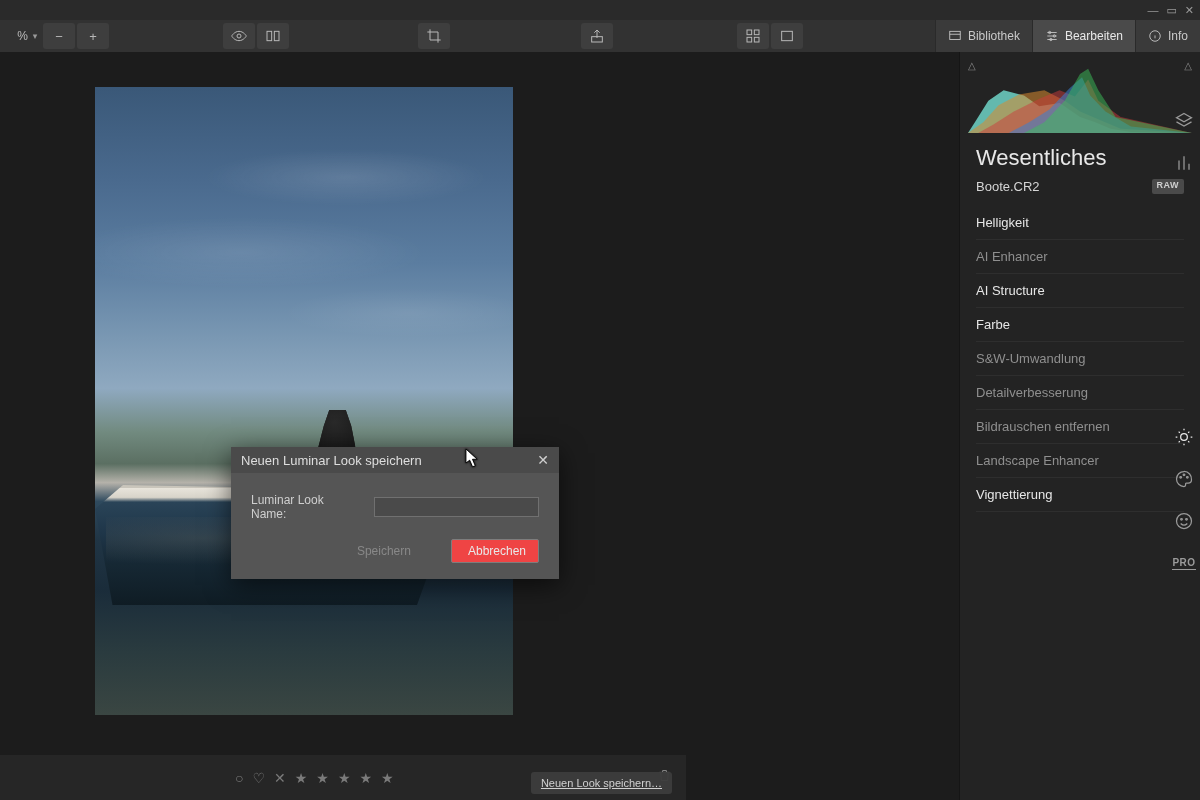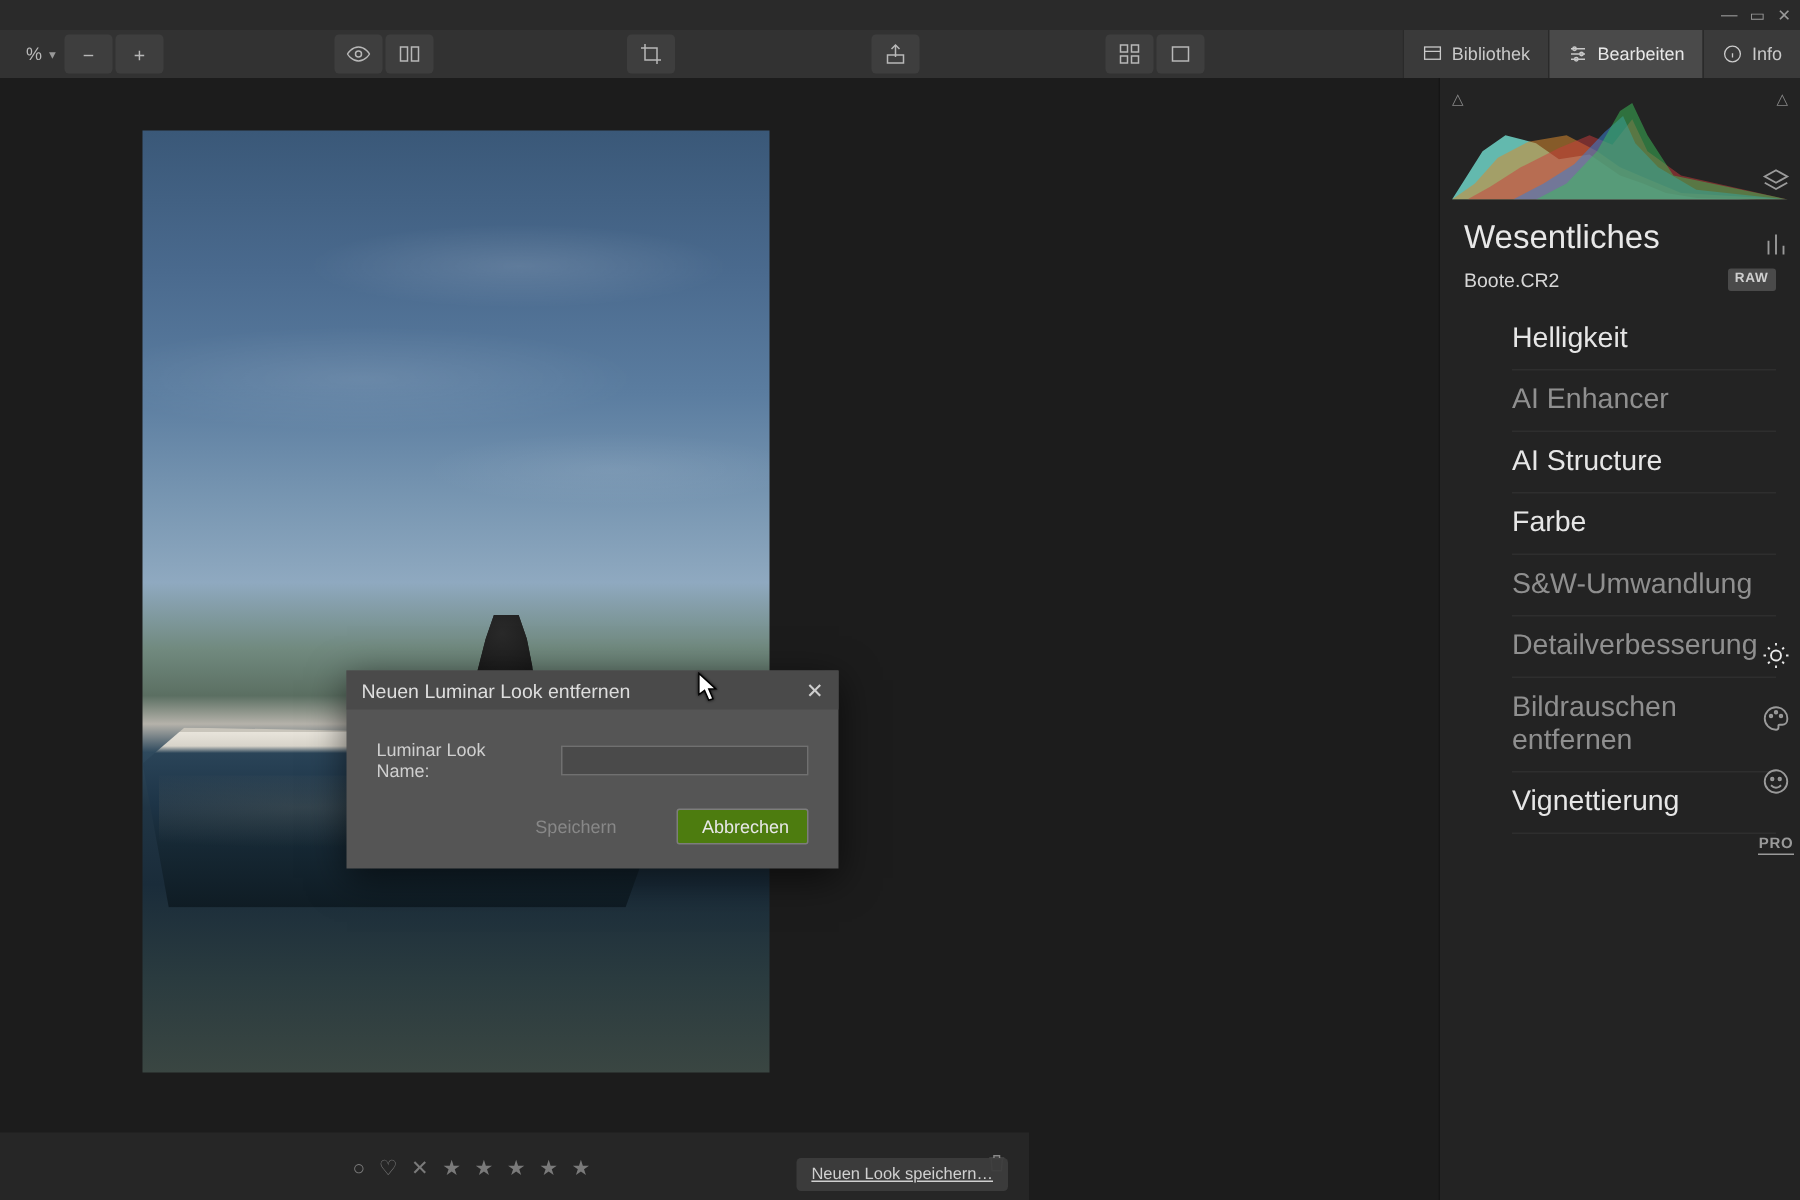--- a/index.html
+++ b/index.html
@@ -102,22 +102,22 @@
 
   .panel-title { font-size: 22px; font-weight: 400; color: #e8e8e8; padding: 4px 16px 6px; }
   .file-row { display: flex; justify-content: space-between; padding: 2px 16px 12px; }
   .file-name { font-size: 13px; color: #d6d6d6; }
   .raw-badge {
     font-size: 9px; letter-spacing: .5px; background: #4a4a4a; color: #cfcfcf;
     padding: 1px 5px; border-radius: 2px; font-weight: 600;
   }
   .tool-list { padding: 0 16px; }
   .tool-item {
-    font-size: 19px; color: #8f8f8f; padding: 9px 0;
-    border-bottom: 1px solid #2e2e2e; cursor: pointer; margin-left: 32px;
+    font-size: 13px; color: #8f8f8f; padding: 9px 0;
+    border-bottom: 1px solid #2e2e2e; cursor: pointer;
   }
   .tool-item.bright { color: #e6e6e6; font-weight: 500; }
 
   
   .rail {
     position: absolute; right: 0; top: 52px; width: 32px;
     display: flex; flex-direction: column; align-items: center;
   }
   .rail-top { display:flex; flex-direction:column; gap:20px; margin-top:6px;}
   .rail-bottom { position:absolute; right:0; top:374px; width:32px; display:flex; flex-direction:column; align-items:center; gap:20px;}
@@ -142,21 +142,21 @@
   .modal-body input {
     flex: 1; height: 20px; background: #4a4a4a; border: 1px solid #707070;
     color: #e8e8e8; padding: 0 4px; font-size: 12px; outline: none;
   }
   .modal-footer { display: flex; justify-content: flex-end; gap: 27px; padding: 10px 20px 16px; }
   .btn {
     font-size: 12px; padding: 4px 12px; border-radius: 2px; cursor: pointer;
     border: 1px solid transparent;
   }
   .btn.primary-disabled { color: #888; background: transparent; cursor: default; }
-  .btn.secondary { background: #4d7c0f; border-color: #7d7d7d; color: #e8e8e8; padding-left: 16px; }
+  .btn.secondary { background: #ef4444; border-color: #7d7d7d; color: #e8e8e8; padding-left: 16px; }
 
   
   .cursor-img {
     position: absolute; left: 465px; top: 396px; width: 15px; height: 20px;
     pointer-events: none;
   }
   .cursor-img svg { filter: drop-shadow(0 0 1px #000); }
 </style>
 </head>
 <body>
@@ -255,21 +255,21 @@
 <div class="main">
   <div class="canvas-area">
     <div class="photo">
       <div class="clouds"></div>
       <div class="figure"></div>
       <div class="boat"></div>
     </div>
 
     <div class="modal">
       <div class="modal-titlebar">
-        <span>Neuen Luminar Look entfernen</span>
+        <span>Neuen Luminar Look speichern</span>
         <span class="modal-close">✕</span>
       </div>
       <div class="modal-body">
         <label>Luminar Look Name:</label>
         <input type="text" value="" style="">
       </div>
       <div class="modal-footer">
         <span class="btn primary-disabled">Speichern</span>
         <span class="btn secondary">Abbrechen</span>
       </div>
@@ -322,20 +322,21 @@
       <span class="raw-badge">RAW</span>
     </div>
     <div class="tool-list" id="tool-list">
         <div class="tool-item bright">Helligkeit</div>
         <div class="tool-item">AI Enhancer</div>
         <div class="tool-item bright">AI Structure</div>
         <div class="tool-item bright">Farbe</div>
         <div class="tool-item">S&amp;W-Umwandlung</div>
         <div class="tool-item">Detailverbesserung</div>
         <div class="tool-item">Bildrauschen entfernen</div>
+        <div class="tool-item">Landscape Enhancer</div>
         <div class="tool-item bright">Vignettierung</div>
       </div>
   </div>
 
   <div class="rail">
     <div class="rail-top">
       <span class="rail-ico">
         <svg viewBox="0 0 24 24">
             <path d="M12 3l9 5-9 5-9-5 9-5z"></path>
             <path d="M3 13l9 5 9-5"></path>

